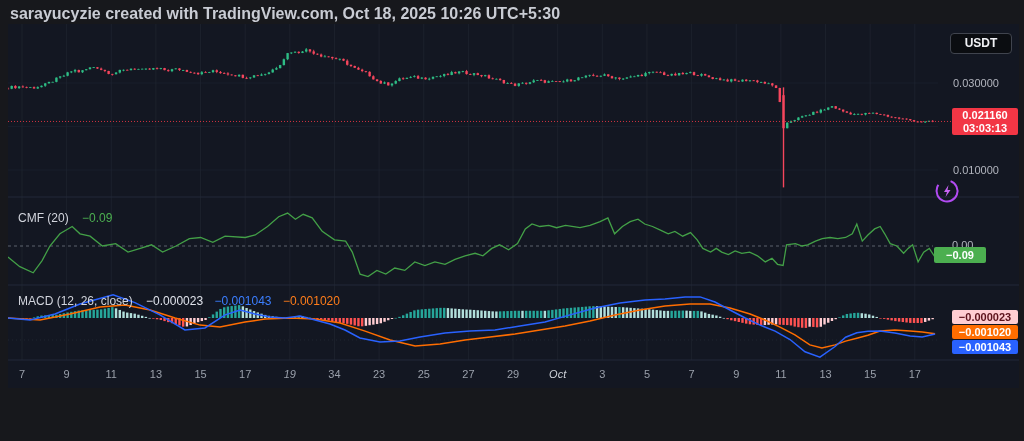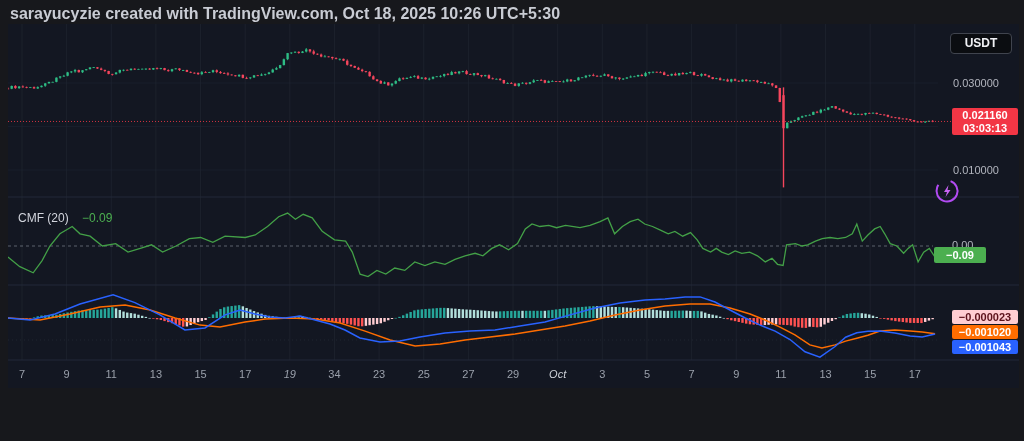--- a/index.html
+++ b/index.html
@@ -861,20 +861,27 @@
   </div>
 
   <div id="cmf-header" class="ovl">
     <span>CMF</span>
     <span>(20)</span>
     <span class="val">−0.09</span>
   </div>
   <span id="cmf-zero-label" class="ovl">0.00</span>
   <div id="cmf-badge" class="ovl">−0.09</div>
 
+  <div id="macd-header" class="ovl">
+    <span>MACD</span>
+    <span>(12, 26, close)</span>
+    <span class="hist">−0.000023</span>
+    <span class="macd">−0.001043</span>
+    <span class="sig">−0.001020</span>
+  </div>
   <div id="macd-badge-hist" class="ovl macd-badge">−0.000023</div>
   <div id="macd-badge-sig" class="ovl macd-badge">−0.001020</div>
   <div id="macd-badge-macd" class="ovl macd-badge">−0.001043</div>
 
   <div id="time-axis">
       <span class="tick-label" style="left: 22px;">7</span>
       <span class="tick-label" style="left: 66.64px;">9</span>
       <span class="tick-label" style="left: 111.28px;">11</span>
       <span class="tick-label" style="left: 155.92px;">13</span>
       <span class="tick-label" style="left: 200.56px;">15</span>

